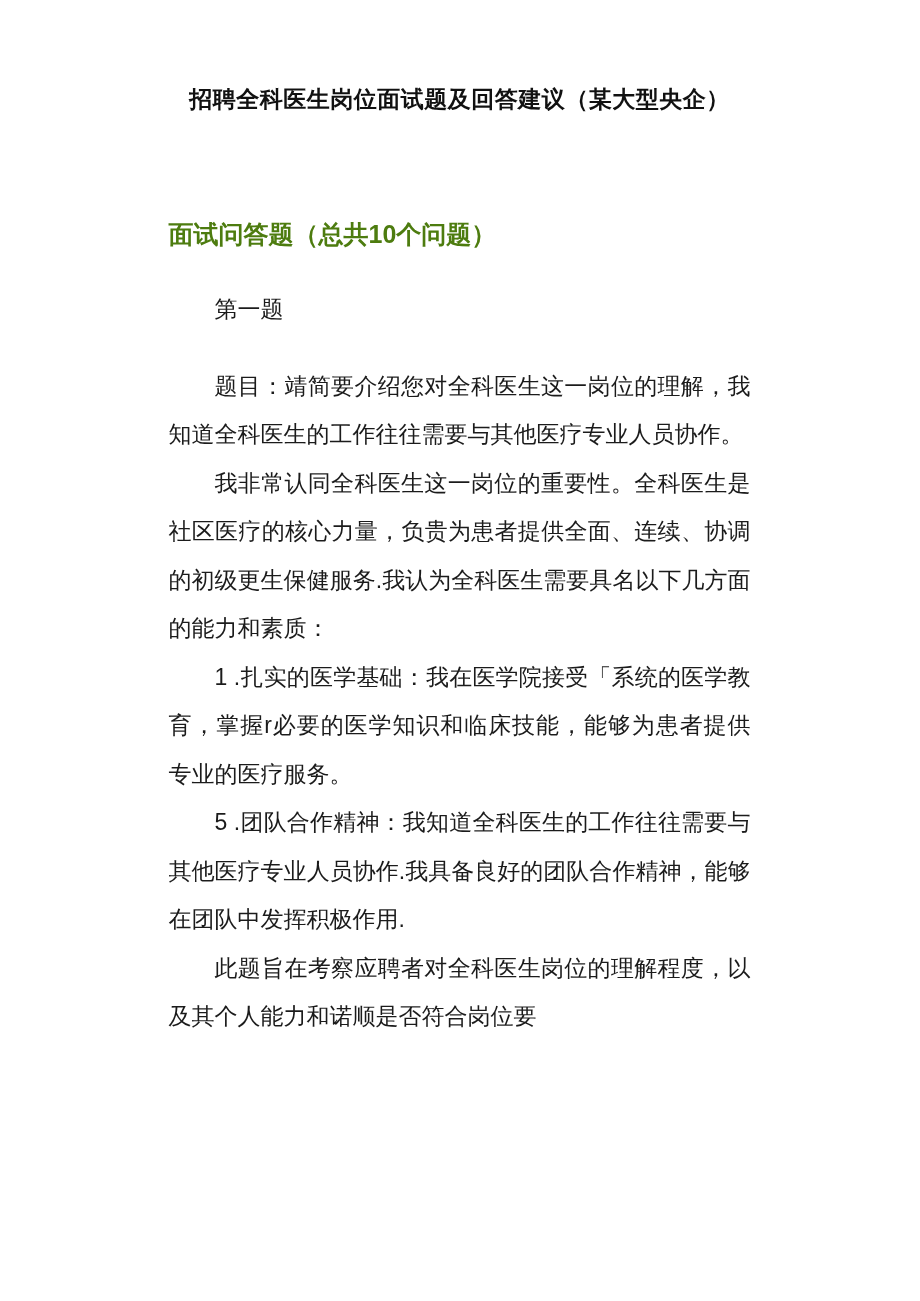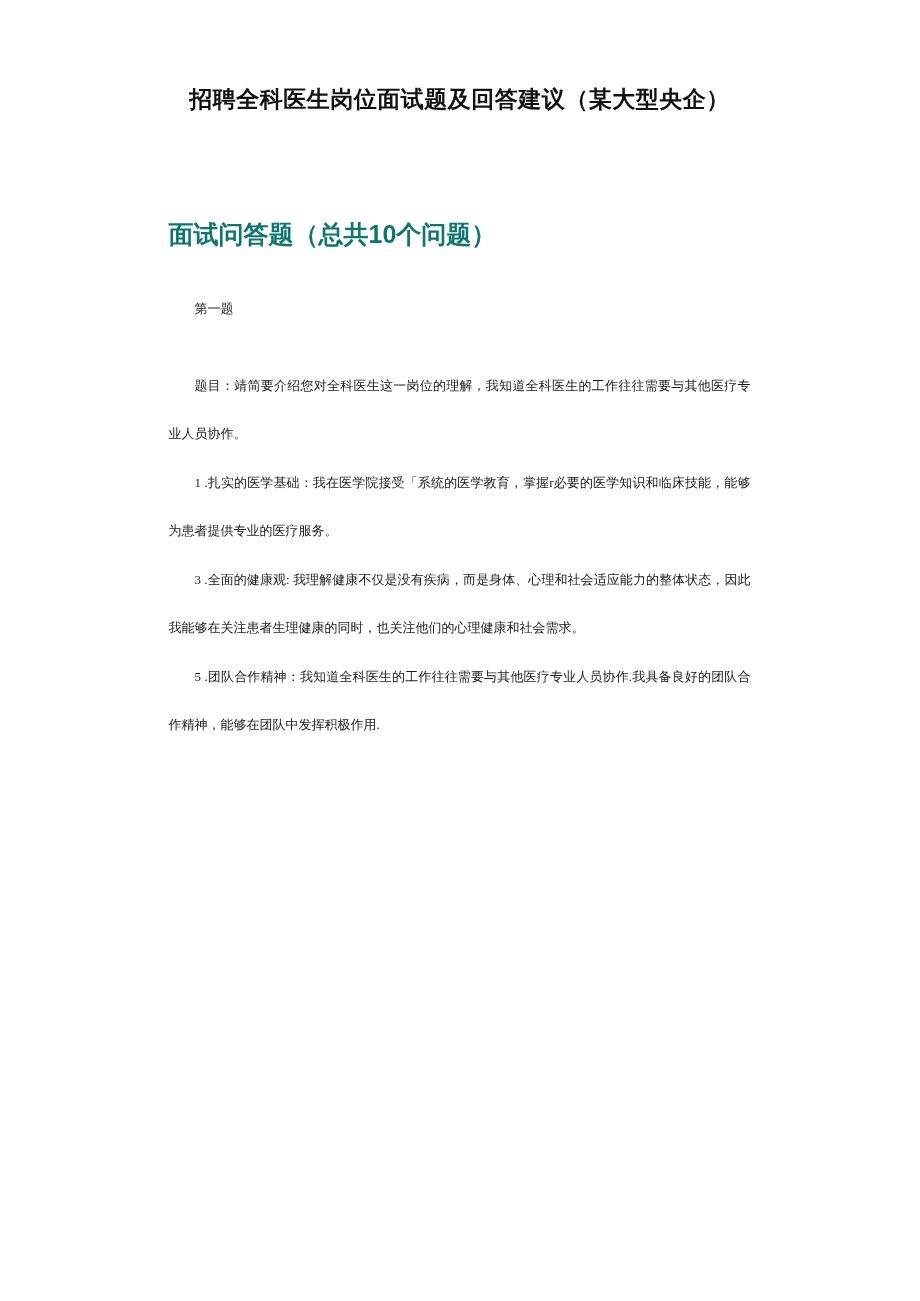--- a/index.html
+++ b/index.html
@@ -28,26 +28,26 @@
     letter-spacing: 0.5px;
     color: #111111;
   }
   .section-heading {
     margin: 99px 0 12px 0;
     font-family: "Liberation Sans", "DejaVu Sans", sans-serif;
     font-weight: 700;
     font-size: 25px;
     line-height: 38px;
     text-align: left;
-    color: #0f766e;
+    color: #4d7c0f;
   }
   .body-text {
     margin-top: 32px;
-    font-family: Liberation Serif, serif;
-    font-size: 13px;
+    font-family: Liberation Sans, sans-serif;
+    font-size: 23px;
     line-height: 48.5px;
     color: #1b1b1b;
   }
   .body-text p {
     margin: 0;
     text-align: justify;
     text-indent: 2em;
   }
   .body-text p.p-question {
     margin-top: 28px;
@@ -65,25 +65,26 @@
 
   <h2 class="section-heading">面试问答题（总共10个问题）</h2>
 
   <div class="body-text">
 
     <p class="p-question-number">第一题</p>
 
     <p class="p-question">题目：靖简要介绍您对全科医生这一岗位的理解，我知道全科医生的工作往往需要与其他医疗专业人员协作。</p>
 
 
+    <p class="p-answer-intro">我非常认同全科医生这一岗位的重要性。全科医生是社区医疗的核心力量，负贵为患者提供全面、连续、协调的初级更生保健服务.我认为全科医生需要具名以下几方面的能力和素质：</p>
 
     <p class="p-answer-point">1 .扎实的医学基础：我在医学院接受「系统的医学教育，掌握r必要的医学知识和临床技能，能够为患者提供专业的医疗服务。</p>
 
 
-    <p class="p-answer-point">3 .全面的健康观: 我理解健康不仅是没有疾病，而是身体、心理和社会适应能力的整体状态，因此我能够在关注患者生理健康的同时，也关注他们的心理健康和社会需求。</p>
 
 
     <p class="p-answer-point">5 .团队合作精神：我知道全科医生的工作往往需要与其他医疗专业人员协作.我具备良好的团队合作精神，能够在团队中发挥积极作用.</p>
 
 
+    <p class="p-analysis-text">此题旨在考察应聘者对全科医生岗位的理解程度，以及其个人能力和诺顺是否符合岗位要</p>
 
   </div>
 </div>
 
 </body></html>

